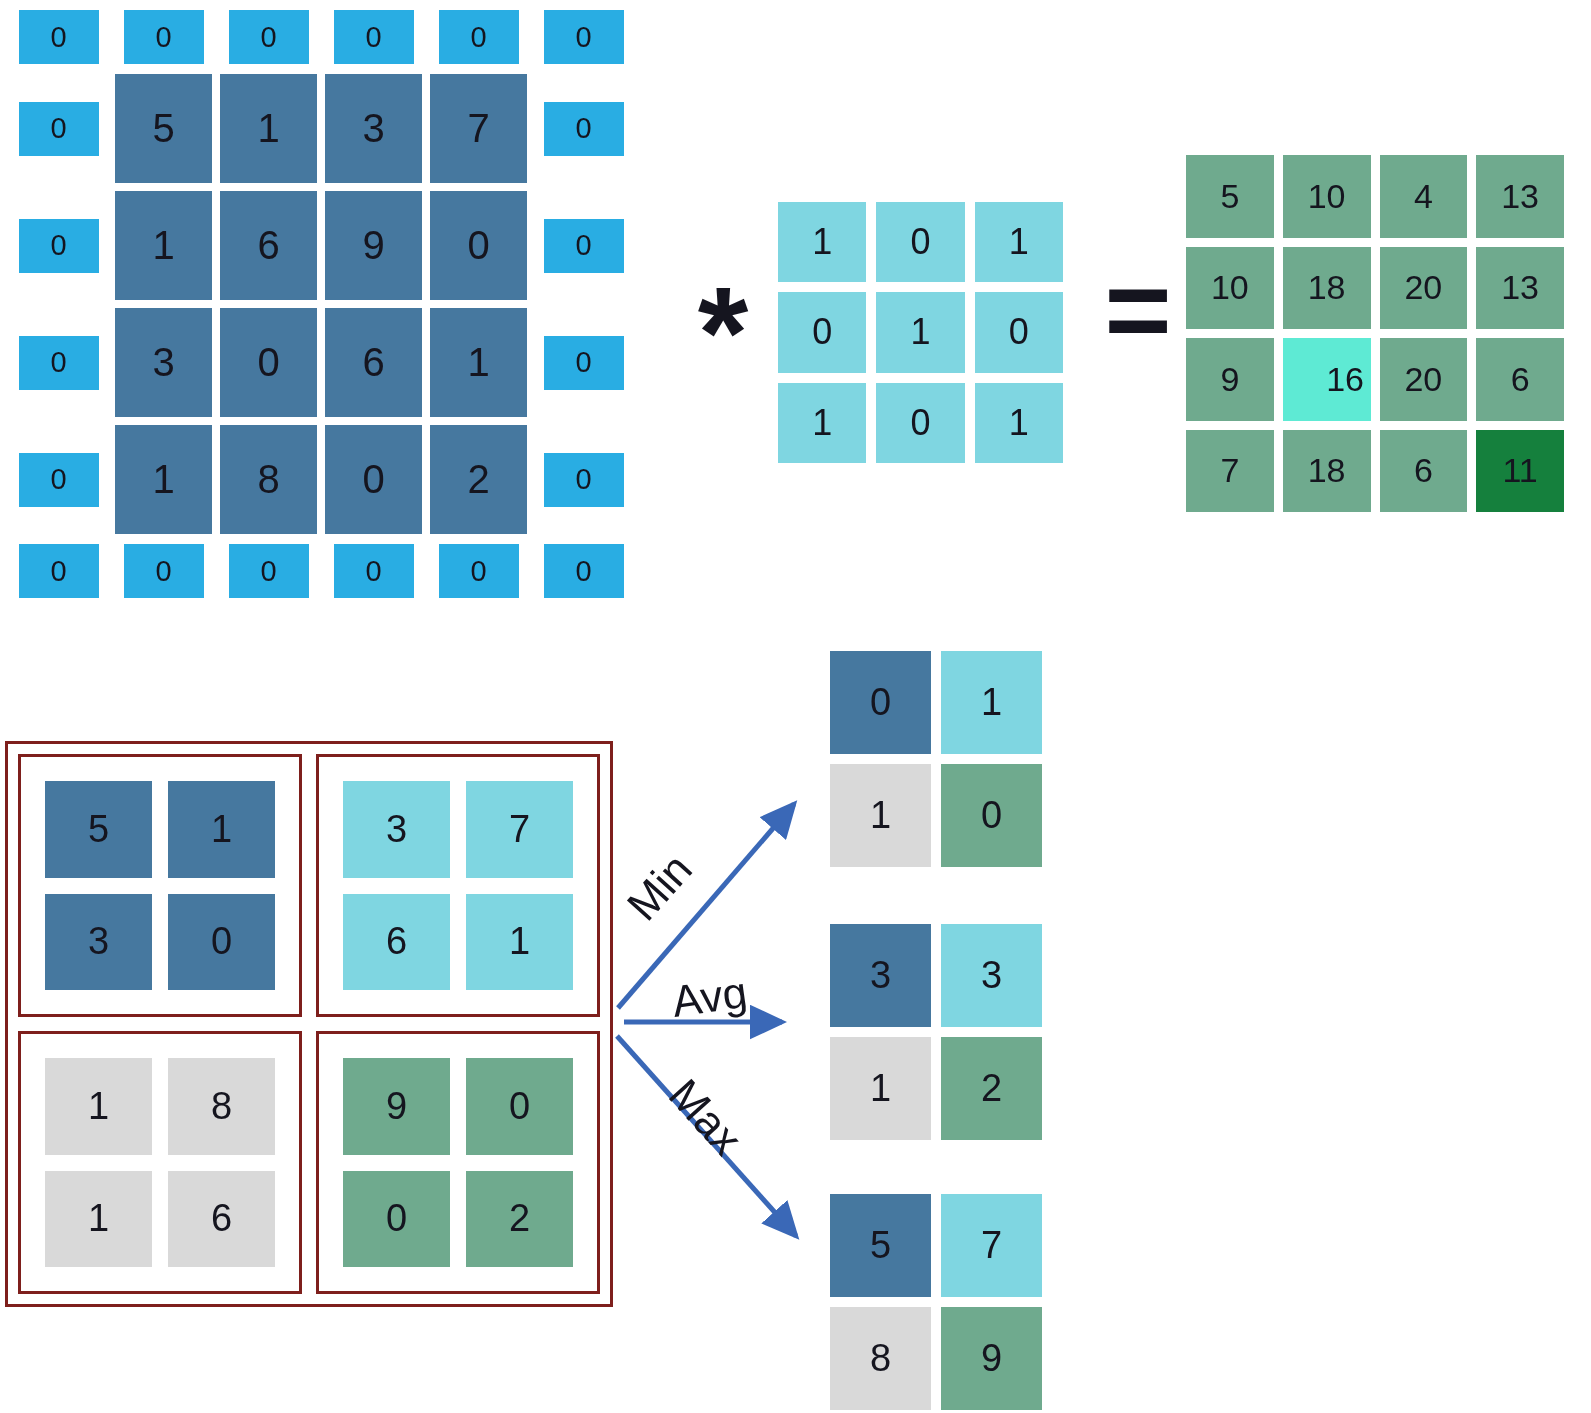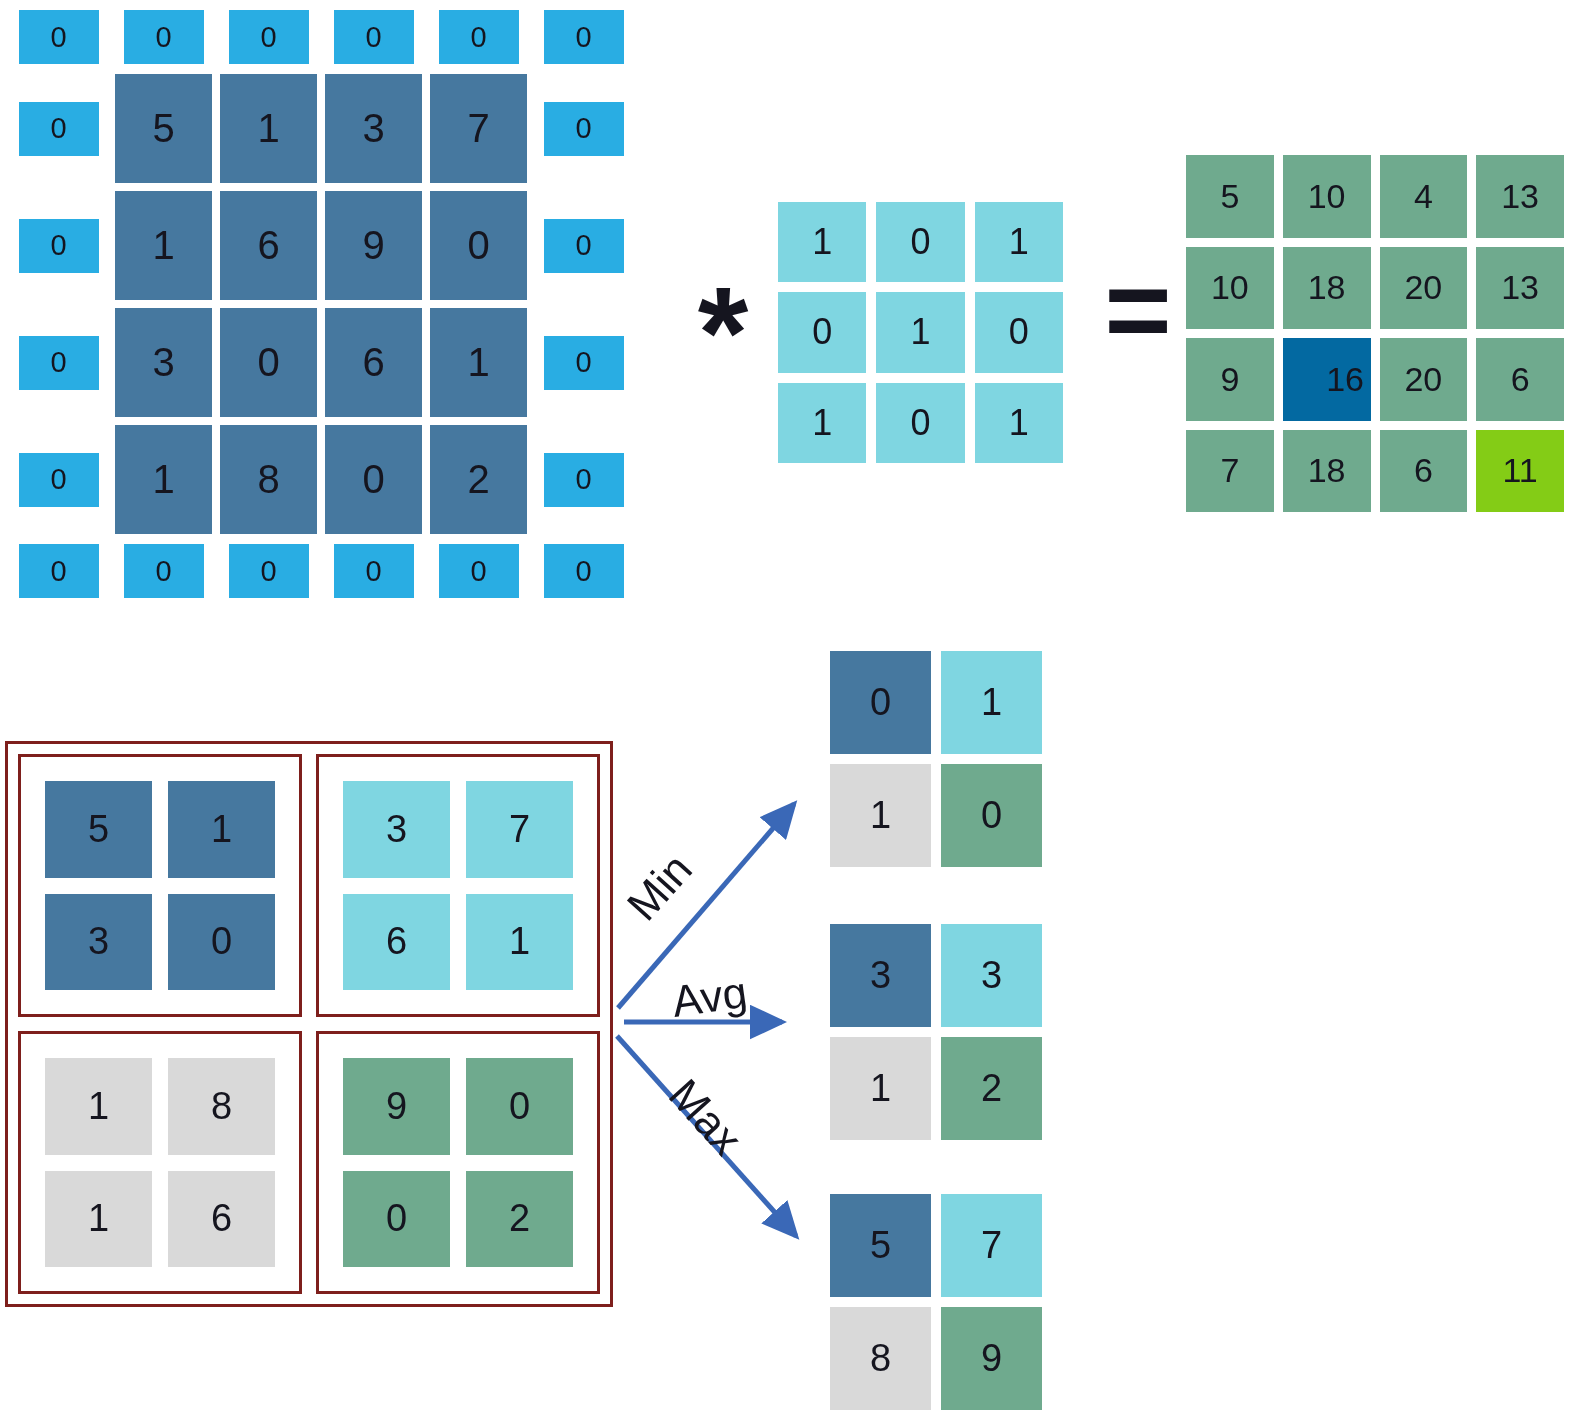--- a/index.html
+++ b/index.html
@@ -130,27 +130,27 @@
   <div id="output-grid" class="abs">
       <div class="cell" style="background: rgb(111, 170, 142);">5</div>
       <div class="cell" style="background: rgb(111, 170, 142);">10</div>
       <div class="cell" style="background: rgb(111, 170, 142);">4</div>
       <div class="cell" style="background: rgb(111, 170, 142);">13</div>
       <div class="cell" style="background: rgb(111, 170, 142);">10</div>
       <div class="cell" style="background: rgb(111, 170, 142);">18</div>
       <div class="cell" style="background: rgb(111, 170, 142);">20</div>
       <div class="cell" style="background: rgb(111, 170, 142);">13</div>
       <div class="cell" style="background: rgb(111, 170, 142);">9</div>
-      <div class="cell" style="background: #0369a1; padding-left: 37px;">16</div>
+      <div class="cell" style="background: #5eead4; padding-left: 37px;">16</div>
       <div class="cell" style="background: rgb(111, 170, 142);">20</div>
       <div class="cell" style="background: rgb(111, 170, 142);">6</div>
       <div class="cell" style="background: rgb(111, 170, 142);">7</div>
       <div class="cell" style="background: rgb(111, 170, 142);">18</div>
       <div class="cell" style="background: rgb(111, 170, 142);">6</div>
-      <div class="cell" style="background: #84cc16;">11</div>
+      <div class="cell" style="background: #15803d;">11</div>
     </div>
 
   <div id="pool-grid" class="abs">
       <div class="quadrant">
         <div class="cell" style="background: rgb(70, 120, 159);">5</div>
         <div class="cell" style="background: rgb(70, 120, 159);">1</div>
         <div class="cell" style="background: rgb(70, 120, 159);">3</div>
         <div class="cell" style="background: rgb(70, 120, 159);">0</div>
       </div>
       <div class="quadrant">

